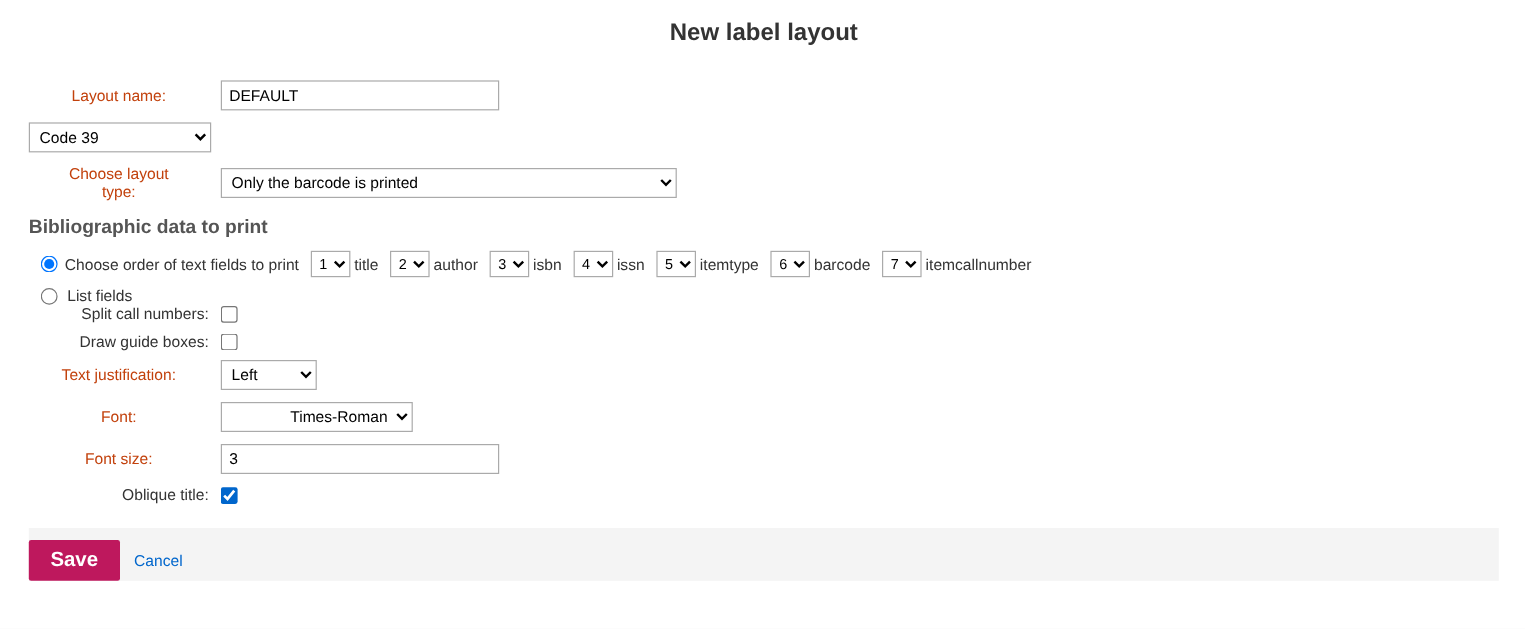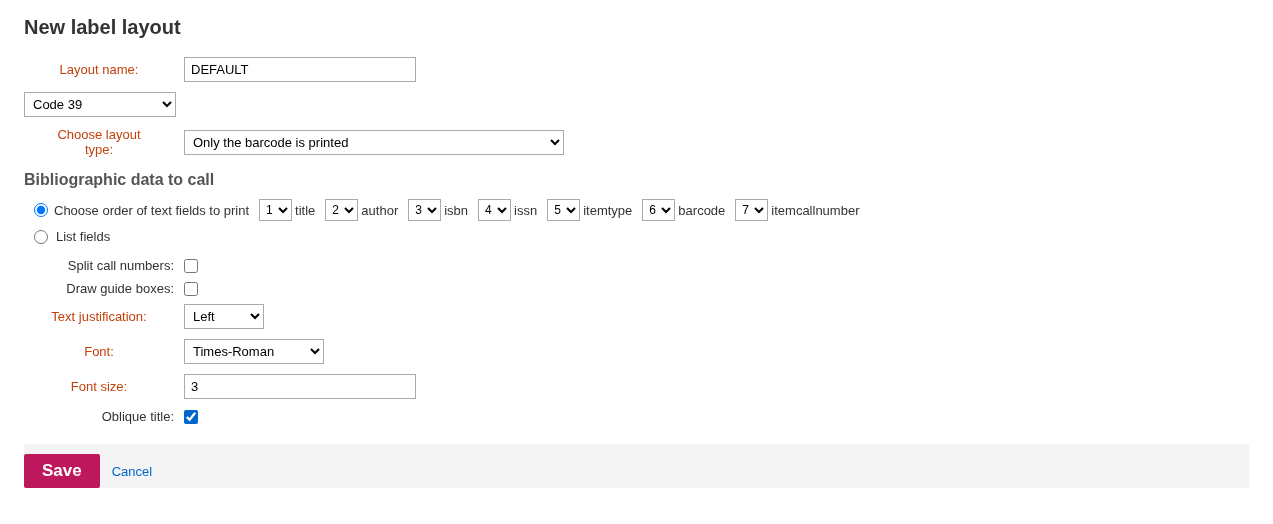--- a/index.html
+++ b/index.html
@@ -12,21 +12,22 @@
     .page-container {
       background: #fff;
       padding: 16px 24px 24px 24px;
       min-height: 524px;
       max-width: 1273px;
     }
     h1 {
       font-size: 20px;
       font-weight: bold;
       color: #333;
-      margin-bottom: 18px;
+      margin-bottom: 28px;
+      text-align: center;
     }
     .form-row {
       display: flex;
       align-items: center;
       margin-bottom: 10px;
     }
     .form-row label {
       text-align: center;
       width: 160px;
       min-width: 160px;
@@ -78,21 +79,20 @@
       border: 1px solid #aaa;
       padding: 2px 2px;
       font-size: 12px;
       background: #fff;
     }
     .list-fields-row {
       display: flex;
       align-items: center;
       gap: 8px;
       padding-left: 10px;
-      margin-bottom: 14px;
     }
     .list-fields-row label {
       font-size: 13px;
     }
     .checkbox-row {
       display: flex;
       align-items: center;
       margin-bottom: 8px;
     }
     .checkbox-row label {
@@ -139,21 +139,22 @@
       width: 14px;
       height: 14px;
     }
     .select-layout {
       width: 380px;
     }
     .select-barcode {
       width: 152px;
     }
     .select-font {
-      width: 140px;
+      width: 160px;
+      text-align: right;
     }
     .select-just {
       width: 80px;
     }
     .font-size-input {
       width: 40px;
       border: 1px solid #aaa;
       padding: 3px 5px;
       font-size: 13px;
     }
@@ -180,21 +181,21 @@
 
   <div class="form-row">
     <label>Choose layout<br>type:</label>
     <select class="select-layout">
       <option>Only the barcode is printed</option>
       <option>Barcode and text</option>
       <option>Text only</option>
     </select>
   </div>
 
-  <div class="section-title">Bibliographic data to call</div>
+  <div class="section-title">Bibliographic data to print</div>
 
   <div class="fields-order-row">
     <input type="radio" name="fields_mode" checked="" style="">
     <label>Choose order of text fields to print</label>
 
     <div class="field-item">
       <select>
         <option selected="">1</option><option>2</option><option>3</option><option>4</option><option>5</option><option>6</option><option>7</option>
       </select>
       <span>title</span>

